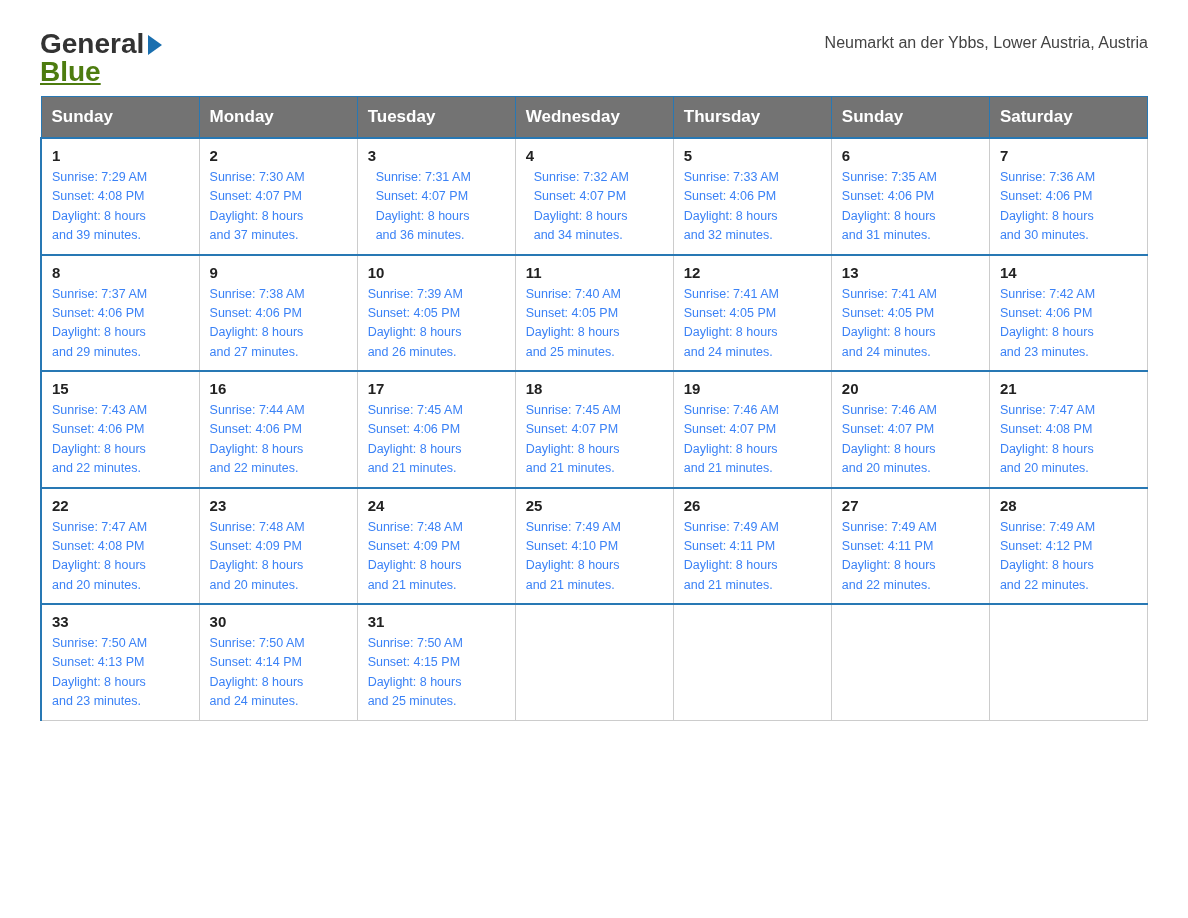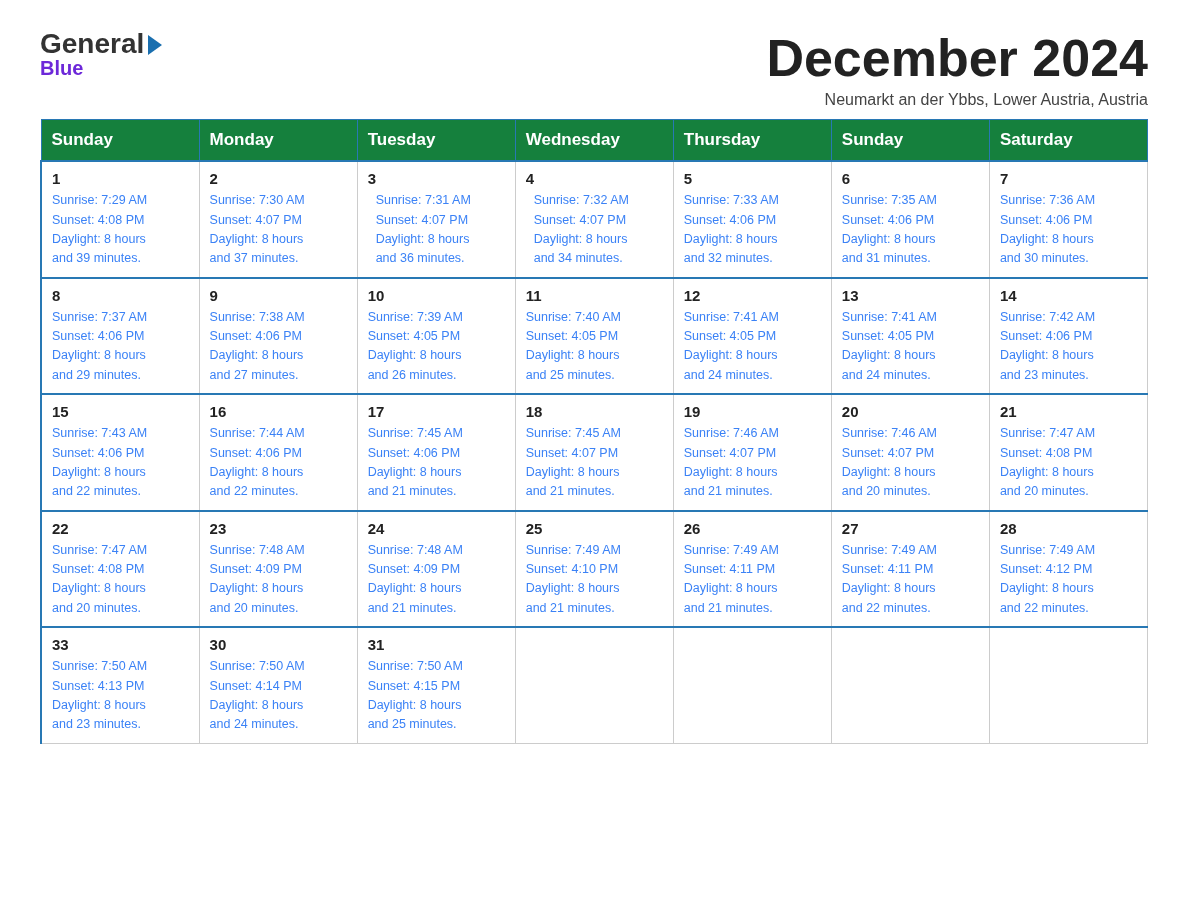--- a/index.html
+++ b/index.html
@@ -21,26 +21,27 @@
       flex-direction: column;
       align-items: flex-start;
     }
     .logo-general {
       font-size: 28px;
       font-weight: bold;
       color: #333;
       line-height: 1;
     }
     .logo-blue {
-      font-size: 20px;
-      font-weight: bold;
-      color: #6d28d9;
+      font-size: 28px;
+      font-weight: bold;
+      color: #4d7c0f;
       line-height: 1;
       display: flex;
       align-items: center;
+      text-decoration: underline;
     }
     .logo-arrow {
       width: 0;
       height: 0;
       border-left: 14px solid #1a6faf;
       border-top: 10px solid transparent;
       border-bottom: 10px solid transparent;
       margin-left: 4px;
       margin-top: 2px;
     }
@@ -57,21 +58,21 @@
       font-size: 16px;
       color: #444;
       margin-top: 4px;
     }
     .calendar-table {
       width: 100%;
       border-collapse: collapse;
       margin-top: 10px;
     }
     .calendar-table th {
-      background-color: #15803d;
+      background-color: #737373;
       color: #fff;
       font-size: 17px;
       font-weight: bold;
       padding: 10px 10px;
       text-align: left;
       border: 1px solid #2878b4;
     }
     .calendar-table td {
       vertical-align: top;
       padding: 8px 10px;
@@ -112,21 +113,20 @@
 
 <div class="header-area">
   <div class="logo">
     <div style="display:flex;align-items:center;">
       <span class="logo-general">General</span>
       <div class="logo-arrow"></div>
     </div>
     <span class="logo-blue">Blue</span>
   </div>
   <div class="title-area">
-    <div class="month-title">December 2024</div>
     <div class="location-subtitle">Neumarkt an der Ybbs, Lower Austria, Austria</div>
   </div>
 </div>
 
 <table class="calendar-table">
   <thead>
     <tr>
     <th>Sunday</th>
         <th>Monday</th>
         <th>Tuesday</th>

